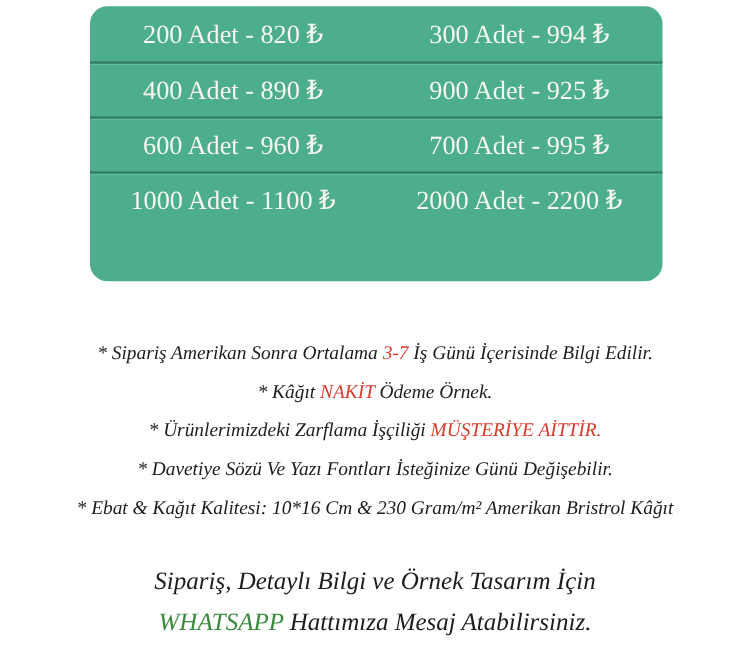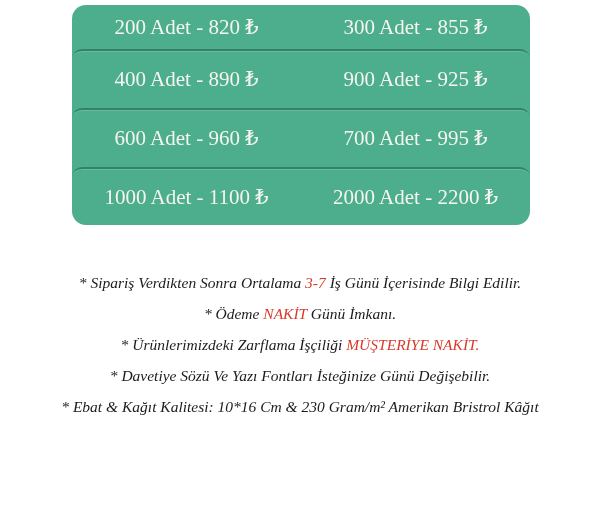--- a/index.html
+++ b/index.html
@@ -31,22 +31,21 @@
     border-radius: 14px;
     overflow: hidden;
   }
   .price-row {
     display: flex;
     height: 44px;
   }
   .price-row + .price-row {
     border-top: 2px solid var(--separator-dark);
     box-shadow: inset 0 1px 0 var(--separator-light);
-    height: 59px;
-    border-radius: 10px;
+    height: 44px;
   }
   .price-cell {
     flex: 1;
     display: flex;
     align-items: center;
     justify-content: center;
     font-family: "Liberation Serif", "DejaVu Serif", serif;
     font-size: 21px;
     color: var(--table-text);
     white-space: nowrap;
@@ -83,40 +82,42 @@
   }
 </style>
 </head>
 <body>
 
 <div class="page">
 
   <div class="price-table">
     <div class="price-row">
       <div class="price-cell">200 Adet - 820 ₺</div>
-      <div class="price-cell">300 Adet - 855 ₺</div>
+      <div class="price-cell">300 Adet - 994 ₺</div>
     </div>
     <div class="price-row">
       <div class="price-cell">400 Adet - 890 ₺</div>
       <div class="price-cell">900 Adet - 925 ₺</div>
     </div>
     <div class="price-row">
       <div class="price-cell">600 Adet - 960 ₺</div>
       <div class="price-cell">700 Adet - 995 ₺</div>
     </div>
     <div class="price-row">
       <div class="price-cell">1000 Adet - 1100 ₺</div>
       <div class="price-cell">2000 Adet - 2200 ₺</div>
     </div>
   </div>
 
   <div class="notes">
-    <p class="note-line"><span>* Sipariş Verdikten Sonra Ortalama </span><span class="hl-red">3-7</span><span> İş Günü İçerisinde Bilgi Edilir.</span></p>
-    <p class="note-line"><span>* Ödeme </span><span class="hl-red">NAKİT</span><span> Günü İmkanı.</span></p>
-    <p class="note-line"><span>* Ürünlerimizdeki Zarflama İşçiliği </span><span class="hl-red">MÜŞTERİYE NAKİT.</span><span></span></p>
+    <p class="note-line"><span>* Sipariş Amerikan Sonra Ortalama </span><span class="hl-red">3-7</span><span> İş Günü İçerisinde Bilgi Edilir.</span></p>
+    <p class="note-line"><span>* Kâğıt </span><span class="hl-red">NAKİT</span><span> Ödeme Örnek.</span></p>
+    <p class="note-line"><span>* Ürünlerimizdeki Zarflama İşçiliği </span><span class="hl-red">MÜŞTERİYE AİTTİR.</span><span></span></p>
     <p class="note-line"><span>* Davetiye Sözü Ve Yazı Fontları İsteğinize Günü Değişebilir.</span></p>
     <p class="note-line"><span>* Ebat &amp; Kağıt Kalitesi: 10*16 Cm &amp; 230 Gram/m² Amerikan Bristrol Kâğıt</span></p>
   </div>
 
   <div class="footer">
+    <p class="footer-line">Sipariş, Detaylı Bilgi ve Örnek Tasarım İçin</p>
+    <p class="footer-line"><span class="hl-green">WHATSAPP</span><span> Hattımıza Mesaj Atabilirsiniz.</span></p>
   </div>
 
 </div>
 
 </body></html>

